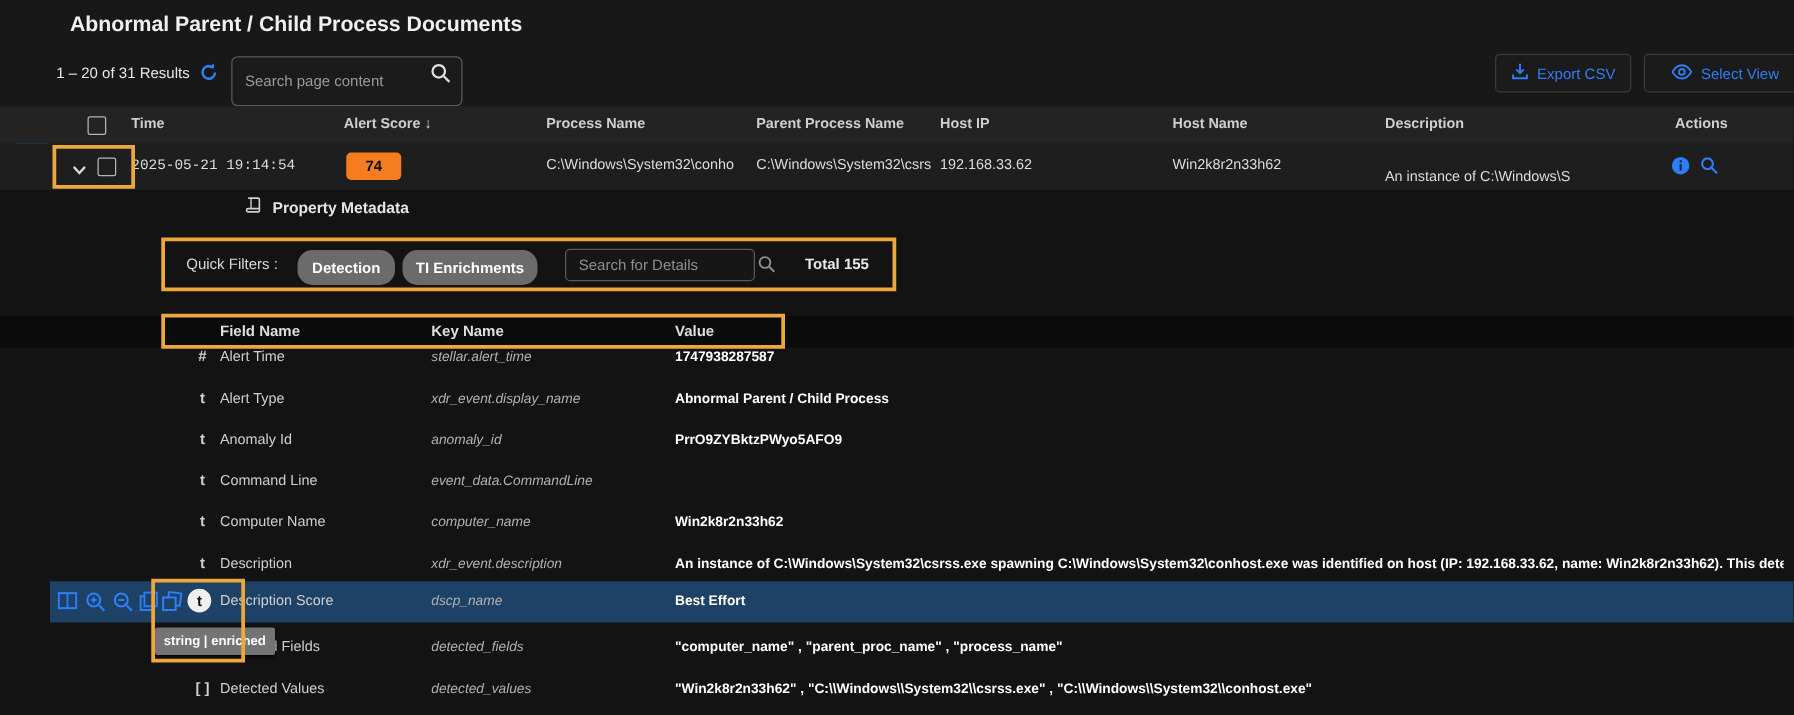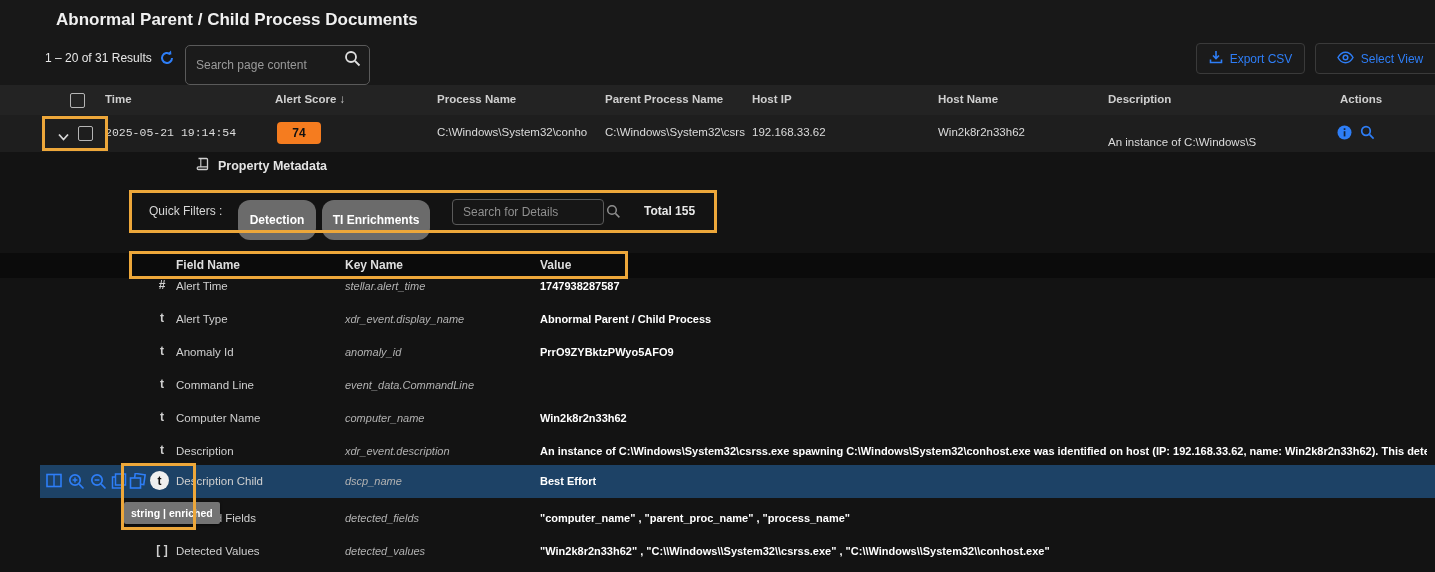--- a/index.html
+++ b/index.html
@@ -28,21 +28,21 @@
   .trow{left:0;top:115px;width:1435px;height:37px;background:#1e1e1e;border-bottom:1px solid #101010;}
   .td{position:absolute;top:11px;font-size:11.5px;color:#dcdcdc;white-space:nowrap;overflow:hidden;}
   .score-badge{position:absolute;left:277px;top:7px;width:44px;height:22px;background:#f57c1f;border-radius:4px;color:#111;font-size:12px;font-weight:bold;display:flex;align-items:center;justify-content:center;}
   .chk{position:absolute;width:13px;height:13px;border:1.5px solid #b5b5b5;border-radius:2px;background:transparent;cursor:pointer;}
   .chev{position:absolute;left:57px;top:13px;width:13px;height:10px;cursor:pointer;}
 
   
   .detail-bg{left:0;top:152px;width:1435px;height:420px;background:#131313;}
   .section-title{left:196px;top:157px;font-size:12.5px;font-weight:bold;color:#e4e4e4;display:flex;align-items:center;gap:8px;}
   .qf-label{left:149px;top:204px;font-size:12px;color:#d8d8d8;}
-  .pill{position:absolute;top:200px;height:40px;border-radius:12px;background:#6b6b6b;color:#fff;font-size:12px;font-weight:bold;display:flex;align-items:center;justify-content:center;border:none;cursor:pointer;}
+  .pill{position:absolute;top:200px;height:28px;border-radius:12px;background:#6b6b6b;color:#fff;font-size:12px;font-weight:bold;display:flex;align-items:center;justify-content:center;border:none;cursor:pointer;}
   .pill-detection{left:238px;width:78px;}
   .pill-ti{left:322px;width:108px;}
   .search-details{left:452px;top:199px;width:152px;height:26px;background:#161616;border:1px solid #5a5a5a;border-radius:4px;box-sizing:border-box;color:#ccc;font-size:12px;padding:0 26px 0 10px;outline:none;}
   .search-details::placeholder{color:#8f8f8f;}
   .dt-search-icon{left:606px;top:204px;width:15px;height:15px;}
   .total-label{left:644px;top:204px;font-size:12px;color:#e8e8e8;font-weight:bold;}
 
   
   .meta-head{left:0;top:253px;width:1435px;height:25px;background:#0b0b0b;}
   .mh{position:absolute;top:5px;font-size:12px;font-weight:bold;color:#dedede;white-space:nowrap;}
@@ -251,21 +251,21 @@
           <path d="M4.5 4H1.5v11h10v-3" fill="none" stroke="#2e7ef7" stroke-width="1.5"></path>
         </svg>
     </span>
     <span class="hover-ic" style="left:129px;">
       <svg width="17" height="16" viewBox="0 0 17 16">
           <rect x="5.5" y="1" width="10" height="10" fill="none" stroke="#2e7ef7" stroke-width="1.6" transform="rotate(8 10 6)"></rect>
           <rect x="1.5" y="5" width="10" height="10" fill="#1d4266" stroke="#2e7ef7" stroke-width="1.6"></rect>
         </svg>
     </span>
     <span class="mc-icon icon-circle">t</span>
-    <span class="mc-field">Description Child</span>
+    <span class="mc-field">Description Score</span>
     <span class="mc-key">dscp_name</span>
     <span class="mc-value">Best Effort</span>
   </div>
 
   <div class="mrow" style="top:502px;">
     <span class="mc-icon">[ ]</span>
     <span class="mc-field">Detected Fields</span>
     <span class="mc-key">detected_fields</span>
     <span class="mc-value">"computer_name" , "parent_proc_name" , "process_name"</span>
   </div>

